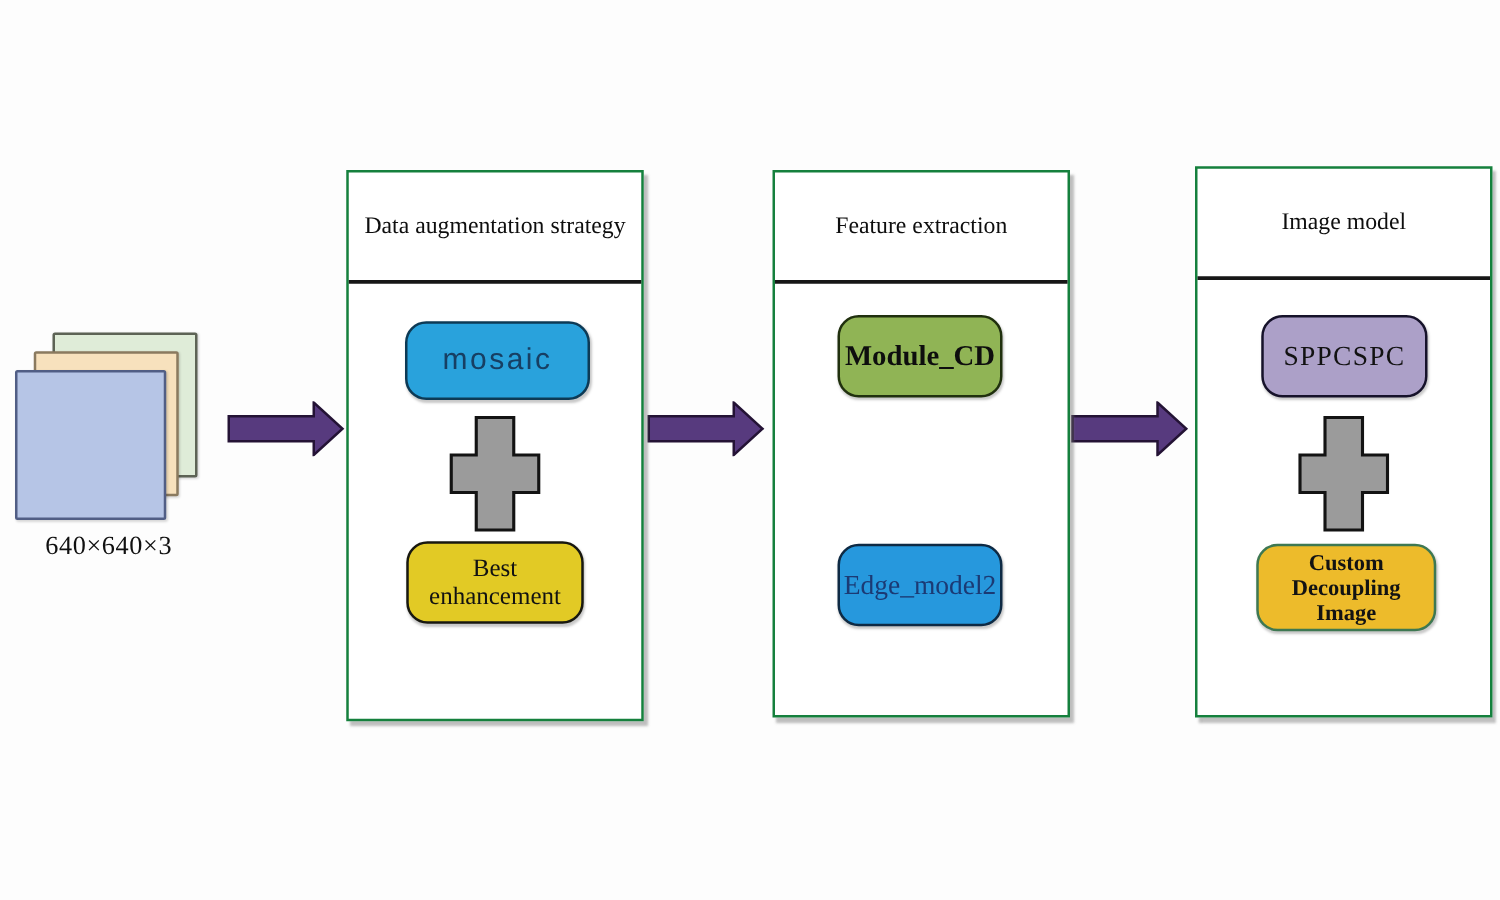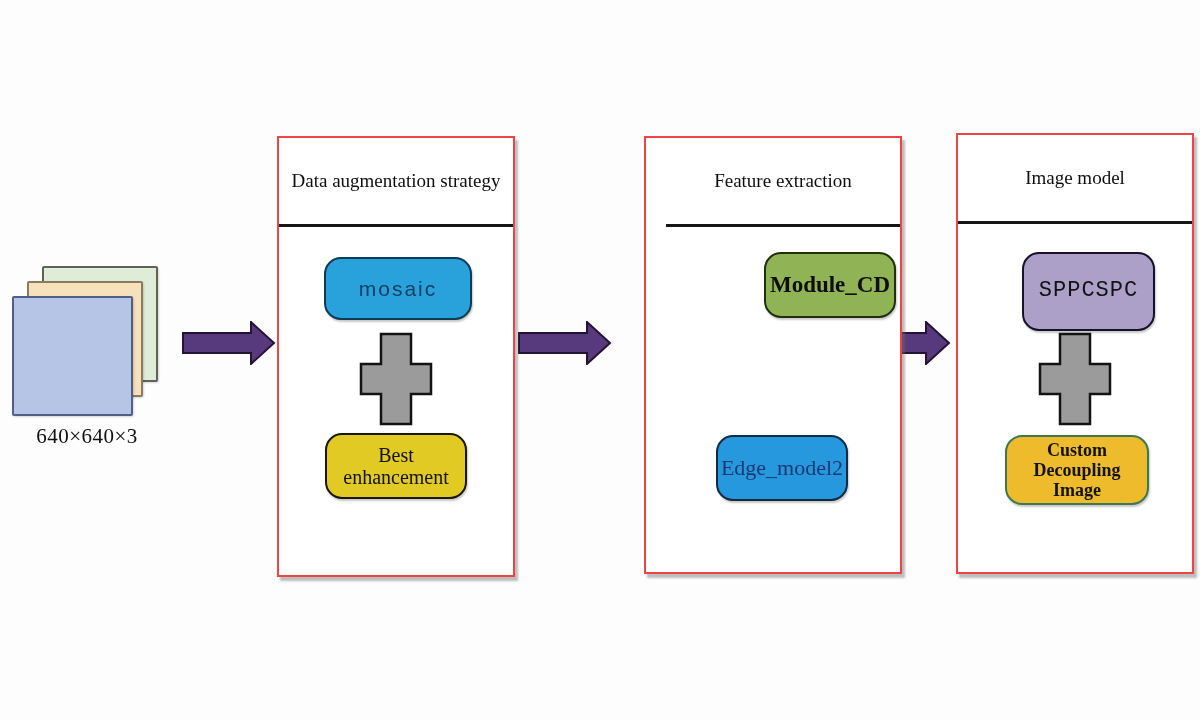--- a/index.html
+++ b/index.html
@@ -35,25 +35,25 @@
   .flow-arrow { position: absolute; width: 95px; height: 44px; }
   .flow-arrow svg { display: block; width: 100%; height: 100%; }
   .arrow-1 { left: 181px; top: 321px; }
   .arrow-2 { left: 517px; top: 321px; }
   .arrow-3 { left: 856px; top: 321px; }
 
   
   .panel {
     position: absolute;
     background: #ffffff;
-    border: 2px solid #ef4444;
+    border: 2px solid #15803d;
     box-shadow: 3px 4px 2px rgba(110,110,110,0.45);
   }
   .panel-1 { left: 277px; top: 136px; width: 234px; height: 437px; }
-  .panel-2 { left: 644px; top: 136px; width: 234px; height: 434px; padding-left: 20px; }
+  .panel-2 { left: 618px; top: 136px; width: 234px; height: 434px; }
   .panel-3 { left: 956px; top: 133px; width: 234px; height: 437px; }
   .panel-header {
     height: 89px;
     border-bottom: 3px solid #161616;
     display: flex;
     align-items: center;
     justify-content: center;
     text-align: center;
     font-size: 19px;
     color: #0e0e0e;
@@ -72,37 +72,37 @@
     box-sizing: border-box;
     border-radius: 17px;
     border: 2.5px solid #161616;
     box-shadow: 1px 2px 2px rgba(0,0,0,0.22);
     line-height: 1.12;
     padding: 2px 6px;
   }
   .pill-mosaic {
     left: 45px; top: 30px; width: 148px; height: 63px;
     font-family: "Liberation Sans", sans-serif;
-    font-size: 21px; letter-spacing: 2px;
+    font-size: 24px; letter-spacing: 2px;
   }
   .pill-image-enhancement {
     left: 46px; top: 206px; width: 142px; height: 66px;
     font-size: 20px;
   }
   .pill-module-cd {
     left: 50px; top: 25px; width: 132px; height: 66px;
-    font-size: 23px; font-weight: bold; margin-left: 48px;
+    font-size: 23px; font-weight: bold;
   }
   .pill-edge-model2 {
     left: 50px; top: 208px; width: 132px; height: 66px;
     font-size: 22px;
   }
   .pill-sppcspc {
-    left: 64px; top: 28px; width: 133px; height: 79px;
-    font-size: 22px; letter-spacing: 1px; font-family: Liberation Mono, monospace;
+    left: 51px; top: 28px; width: 133px; height: 66px;
+    font-size: 22px; letter-spacing: 1px;
   }
   .pill-custom-head {
     left: 47px; top: 211px; width: 144px; height: 70px;
     font-size: 18px; font-weight: bold;
   }
 
   
   .plus-icon { position: absolute; width: 74px; height: 94px; }
   .plus-icon svg { display: block; width: 100%; height: 100%; }
   .plus-p1 { left: 80px; top: 105px; }

